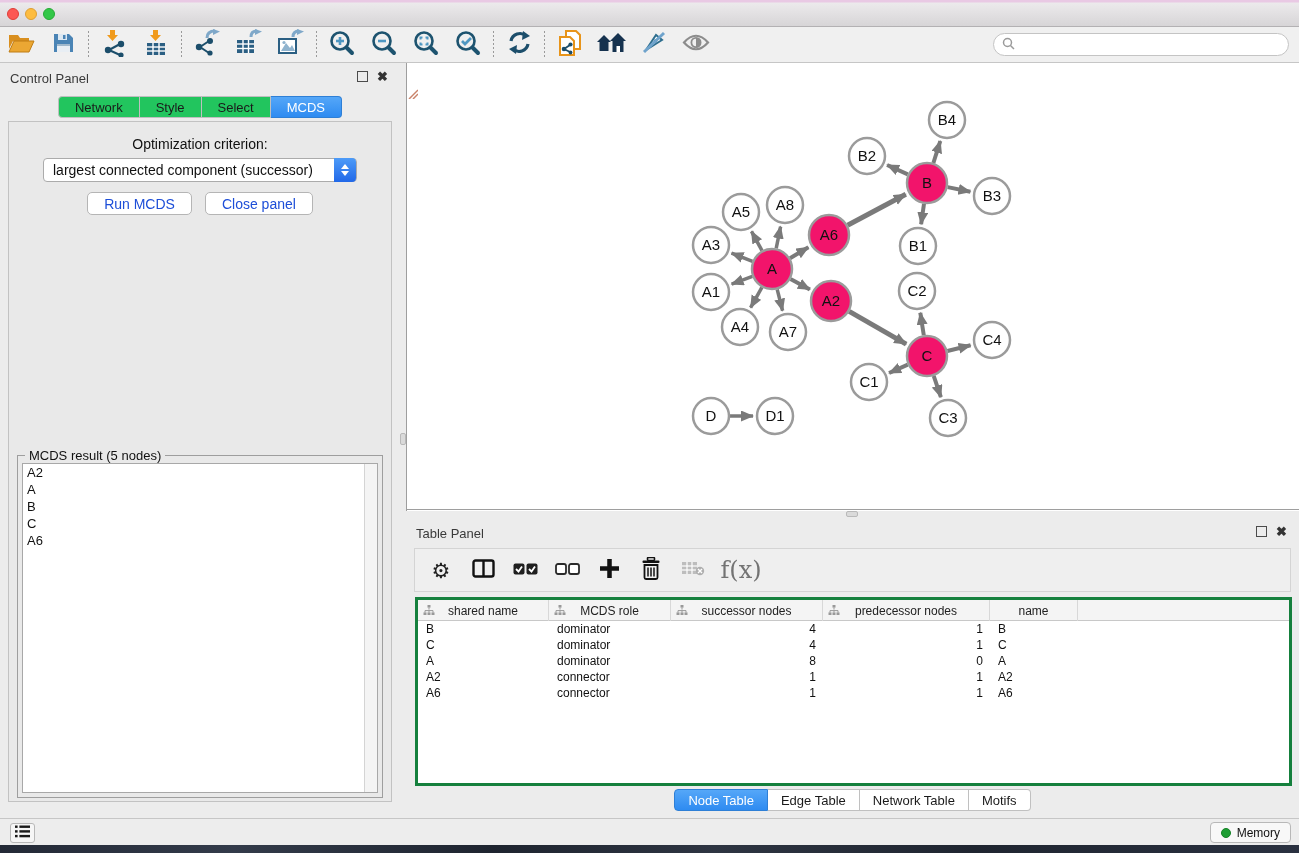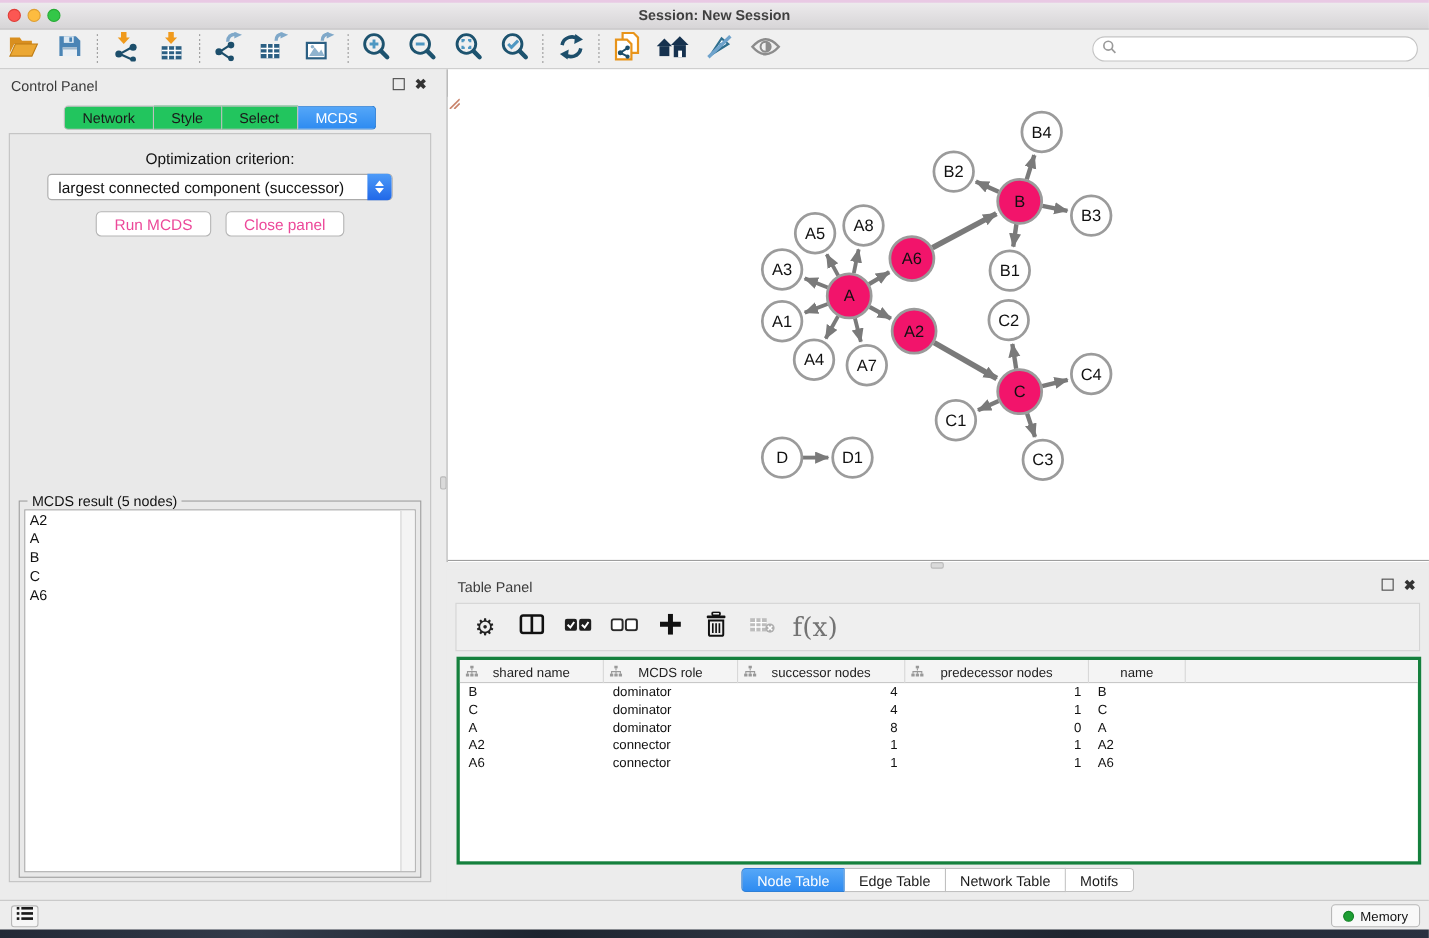--- a/index.html
+++ b/index.html
@@ -50,21 +50,21 @@
     border:1px solid #ABABAB; border-radius:4px; font-size:14px; color:#111;
     display:flex; align-items:center; padding-left:9px; }
   .select-cap { position:absolute; right:0; top:-1px; width:22px; height:24px;
     background:linear-gradient(#4D9BF8,#2168E8); border-radius:0 4px 4px 0;
     display:flex; flex-direction:column; align-items:center; justify-content:center; gap:2px; }
   .chev { width:0; height:0; border-left:4px solid transparent; border-right:4px solid transparent; }
   .chev.up   { border-bottom:5px solid #fff; }
   .chev.down { border-top:5px solid #fff; }
   .cp-buttons { position:absolute; left:0; right:0; top:70px; display:flex; justify-content:center; gap:13px; }
   .mac-btn { height:23px; padding:0 16px; background:#FFFFFF; border:1px solid #B5B5B5; border-radius:5px;
-    font-size:14px; color:#ec4899; display:flex; align-items:center; }
+    font-size:14px; color:#1d4ed8; display:flex; align-items:center; }
 
   .mcds-fieldset { position:absolute; left:8px; top:333px; width:366px; height:343px;
     border:1px solid #9E9E9E; }
   .mcds-legend { position:absolute; left:7px; top:-8px; background:#E9E9E9; padding:0 4px;
     font-size:13px; color:#111; }
   .mcds-listbox { position:absolute; left:4px; top:7px; right:4px; bottom:4px; background:#FFFFFF;
     border:1px solid #A8A8A8; overflow:hidden; }
   .mcds-scroll { position:absolute; right:0; top:0; bottom:0; width:13px; background:#F4F4F4;
     border-left:1px solid #D4D4D4; }
   .mcds-item { font-size:13px; color:#111; padding:1px 0 1px 4px; line-height:15px; }
@@ -125,21 +125,20 @@
 </style>
 </head>
 <body>
 
 <div class="stage">
 
   <div class="titlebar">
     <span class="tl red"></span>
     <span class="tl yellow"></span>
     <span class="tl green"></span>
-    <div class="titlebar-text">Session: New Session</div>
   </div>
 
   <div class="toolbar">
     <div class="tb-btn">
       <span>
         <svg width="27" height="22" viewBox="0 0 27 22">
             <path d="M1 3 h9 l2 3 h9 v3 H5 L1 17 Z" fill="#D98F1F"></path>
             <path d="M6 9 h20 l-5 11 H1 Z" fill="#EBA733" stroke="#BF7D15" stroke-width="1"></path>
           </svg>
       </span>

